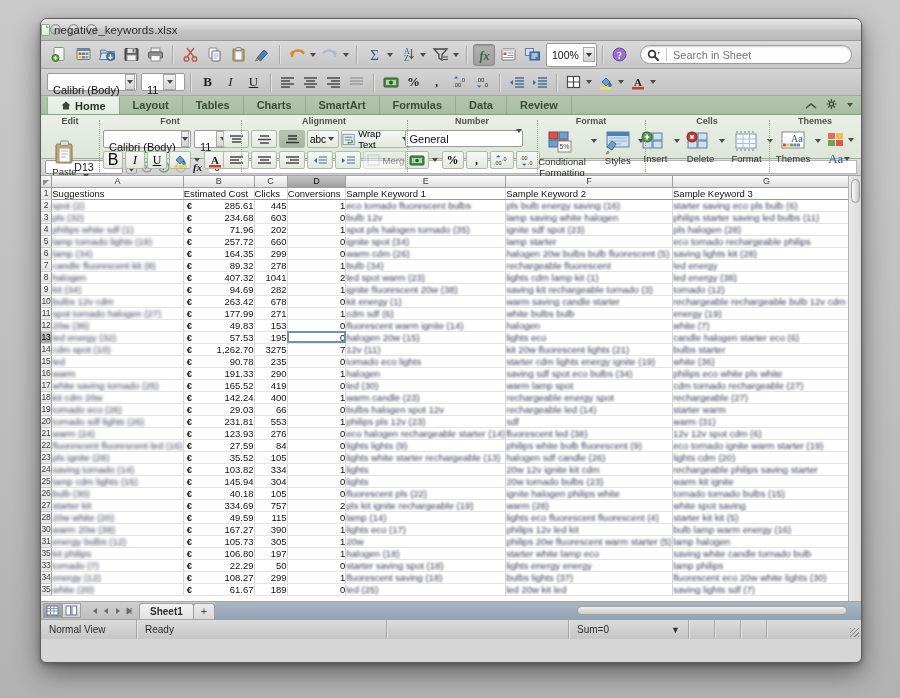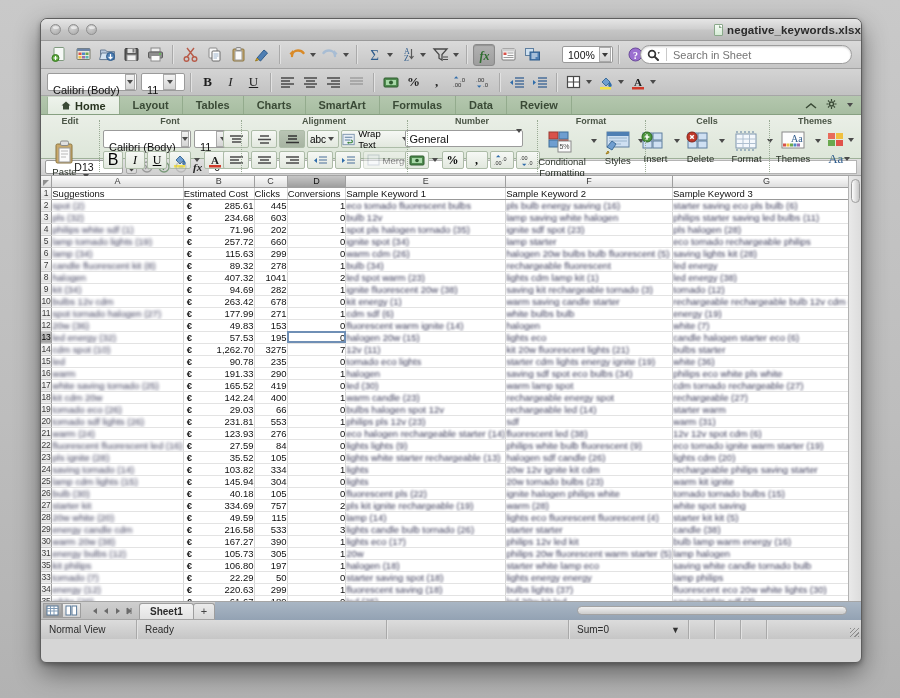--- a/index.html
+++ b/index.html
@@ -30,22 +30,22 @@
     position:relative;
     display:flex; align-items:center;
   }
   .traffic{ display:flex; gap:7px; margin-left:9px; }
   .tl{ width:11px;height:11px;border-radius:50%;
        background:radial-gradient(circle at 35% 30%,#d2d2d2,#a8a8a8);
        border:1px solid #8e8e8e; position:relative;}
   .tl:after{content:"";position:absolute;left:2px;top:1px;width:6px;height:3px;
        border-radius:50%;background:rgba(255,255,255,.55);}
   #title-text{
-    position:absolute; left:0; right:0; text-align:right;
-    font-size:11.5px; color:#2b2b2b; font-weight:bold;
+    position:absolute; left:0; right:0; text-align:left;
+    font-size:11.5px; color:#2b2b2b; font-weight:normal;
     letter-spacing:.1px;
     pointer-events:none;
   }
   .docicon{ display:inline-block; width:9px;height:12px;
     background:linear-gradient(180deg,#f4fbf4,#d6ecd6);
     border:1px solid #8aa98a; border-radius:1px; vertical-align:-2px;
     margin-right:4px; position:relative;}
   .docicon:after{content:"";position:absolute;right:0;top:0;border-width:0 3px 3px 0;
     border-style:solid;border-color:#8aa98a #fff;}
 
@@ -60,22 +60,22 @@
   .tbtn{ width:22px;height:22px; margin:0 1px; position:relative;
     display:flex;align-items:center;justify-content:center;
     border-radius:3px; cursor:default; }
   .tbtn svg{display:block;}
   .tsep{ width:1px;height:19px;background:#aaa; margin:0 5px;
     box-shadow:1px 0 0 #e2e2e2;}
   .caret{ width:0;height:0;border-left:3px solid transparent;border-right:3px solid transparent;
     border-top:4px solid #4a4a4a; margin-left:1px;margin-right:2px;}
   .tbtn.on{ background:linear-gradient(180deg,#b2b2b2,#9e9e9e); border:1px solid #8a8a8a;
     box-shadow:inset 0 1px 1px rgba(0,0,0,.18); }
-  #zoombox{ display:flex;align-items:center; margin-left:18px;
-    background:#fff;border:1px solid #9a9a9a;border-radius:2px;height:17px; }
+  #zoombox{ display:flex;align-items:center; margin-left:2px;
+    background:#fff;border:1px solid #9a9a9a;border-radius:2px;height:24px; }
   #zoomval{ font-size:10.5px;padding:0 3px 0 5px; color:#111;}
   #zoomarrow{ width:12px;height:15px;margin:1px;
     background:linear-gradient(180deg,#f0f0f0,#d2d2d2);border:1px solid #a9a9a9;
     display:flex;align-items:center;justify-content:center;}
   #searchwrap{ position:absolute; right:9px; display:flex;align-items:center;
     width:212px;height:19px; background:#fff;
     border:1px solid #9d9d9d; border-radius:10px;
     box-shadow:inset 0 1px 2px rgba(0,0,0,.18);}
   #searchwrap .mag{ margin-left:6px; display:flex;align-items:center;}
   #searchwrap .sep{ width:1px;height:13px;background:#c9c9c9;margin:0 6px;}
@@ -904,21 +904,21 @@
             <td class="cell cur"><span class="sym">€</span><span>257.72</span></td>
             <td class="cell num">660</td>
             <td class="cell num">0</td>
             <td class="cell"><span class="blur s2">ignite spot (34)</span></td>
             <td class="cell"><span class="blur s2">lamp starter</span></td>
             <td class="cell"><span class="blur s2">eco tornado rechargeable philips</span></td>
           </tr>
           <tr>
             <td class="rowh">6</td>
             <td class="cell"><span class="blur">lamp (34)</span></td>
-            <td class="cell cur"><span class="sym">€</span><span>115.63</span></td>
+            <td class="cell cur"><span class="sym">€</span><span>164.35</span></td>
             <td class="cell num">299</td>
             <td class="cell num">0</td>
             <td class="cell"><span class="blur s2">warm cdm (26)</span></td>
             <td class="cell"><span class="blur s2">halogen 20w bulbs bulb fluorescent (5)</span></td>
             <td class="cell"><span class="blur s2">saving lights kit (28)</span></td>
           </tr>
           <tr>
             <td class="rowh">7</td>
             <td class="cell"><span class="blur">candle fluorescent kit (8)</span></td>
             <td class="cell cur"><span class="sym">€</span><span>89.32</span></td>
@@ -1132,30 +1132,20 @@
             <td class="rowh">28</td>
             <td class="cell"><span class="blur">20w white (20)</span></td>
             <td class="cell cur"><span class="sym">€</span><span>49.59</span></td>
             <td class="cell num">115</td>
             <td class="cell num">0</td>
             <td class="cell"><span class="blur s2">lamp (14)</span></td>
             <td class="cell"><span class="blur s2">lights eco fluorescent fluorescent (4)</span></td>
             <td class="cell"><span class="blur s2">starter kit kit (5)</span></td>
           </tr>
           <tr>
-            <td class="rowh">29</td>
-            <td class="cell"><span class="blur">energy candle cdm</span></td>
-            <td class="cell cur"><span class="sym">€</span><span>216.58</span></td>
-            <td class="cell num">533</td>
-            <td class="cell num">3</td>
-            <td class="cell"><span class="blur s2">lights candle bulb tornado (26)</span></td>
-            <td class="cell"><span class="blur s2">starter starter</span></td>
-            <td class="cell"><span class="blur s2">candle (38)</span></td>
-          </tr>
-          <tr>
             <td class="rowh">30</td>
             <td class="cell"><span class="blur">warm 20w (38)</span></td>
             <td class="cell cur"><span class="sym">€</span><span>167.27</span></td>
             <td class="cell num">390</td>
             <td class="cell num">1</td>
             <td class="cell"><span class="blur s2">lights eco (17)</span></td>
             <td class="cell"><span class="blur s2">philips 12v led kit</span></td>
             <td class="cell"><span class="blur s2">bulb lamp warm energy (16)</span></td>
           </tr>
           <tr>
@@ -1184,21 +1174,21 @@
             <td class="cell cur"><span class="sym">€</span><span>22.29</span></td>
             <td class="cell num">50</td>
             <td class="cell num">0</td>
             <td class="cell"><span class="blur s2">starter saving spot (18)</span></td>
             <td class="cell"><span class="blur s2">lights energy energy</span></td>
             <td class="cell"><span class="blur s2">lamp philips</span></td>
           </tr>
           <tr>
             <td class="rowh">34</td>
             <td class="cell"><span class="blur">energy (12)</span></td>
-            <td class="cell cur"><span class="sym">€</span><span>220.63</span></td>
+            <td class="cell cur"><span class="sym">€</span><span>108.27</span></td>
             <td class="cell num">299</td>
             <td class="cell num">1</td>
             <td class="cell"><span class="blur s2">fluorescent saving (18)</span></td>
             <td class="cell"><span class="blur s2">bulbs lights (37)</span></td>
             <td class="cell"><span class="blur s2">fluorescent eco 20w white lights (30)</span></td>
           </tr>
           <tr>
             <td class="rowh">35</td>
             <td class="cell"><span class="blur">white (20)</span></td>
             <td class="cell cur"><span class="sym">€</span><span>61.67</span></td>

